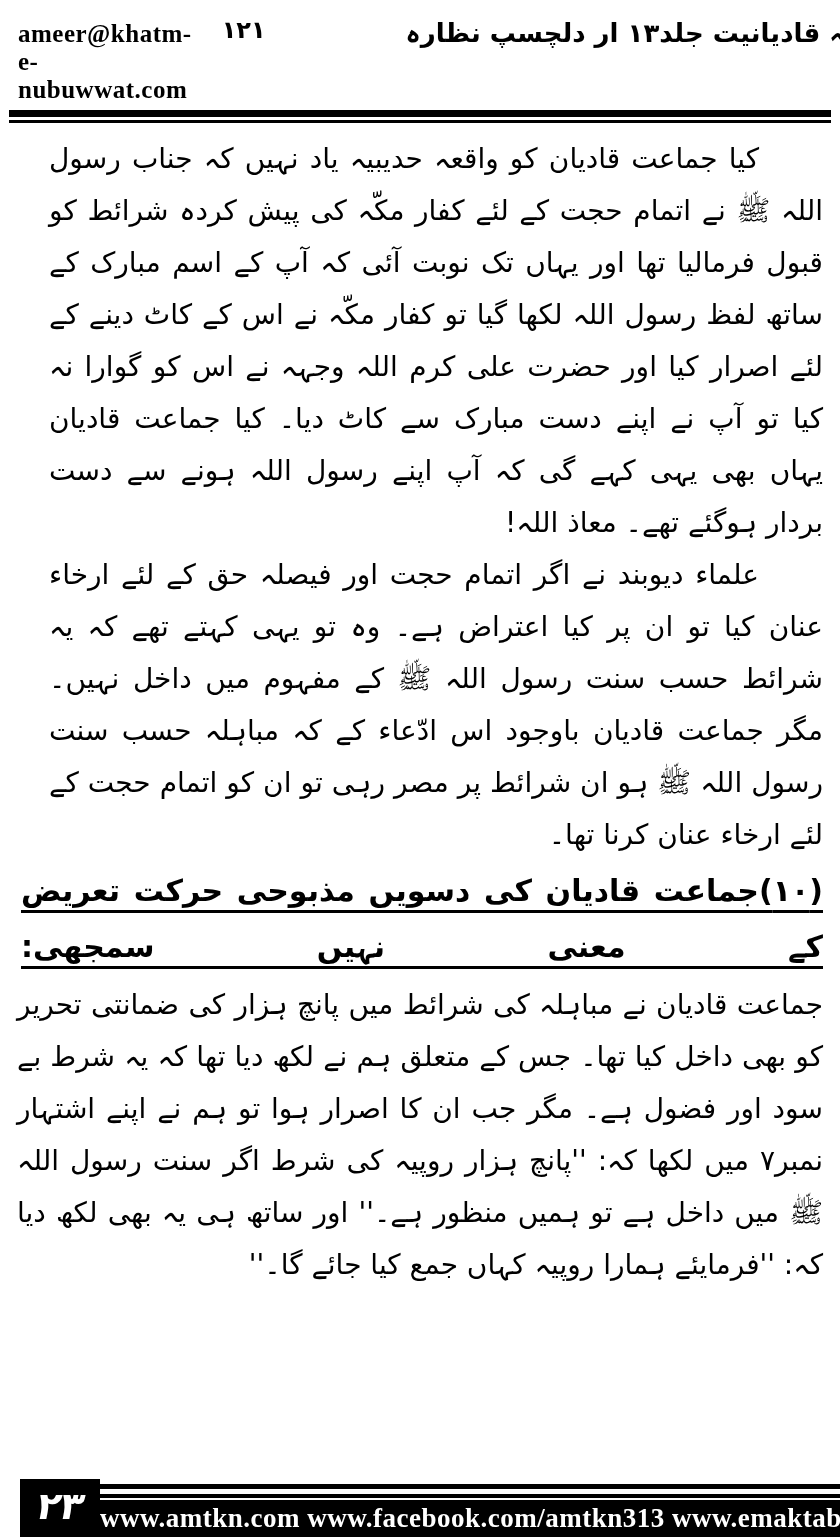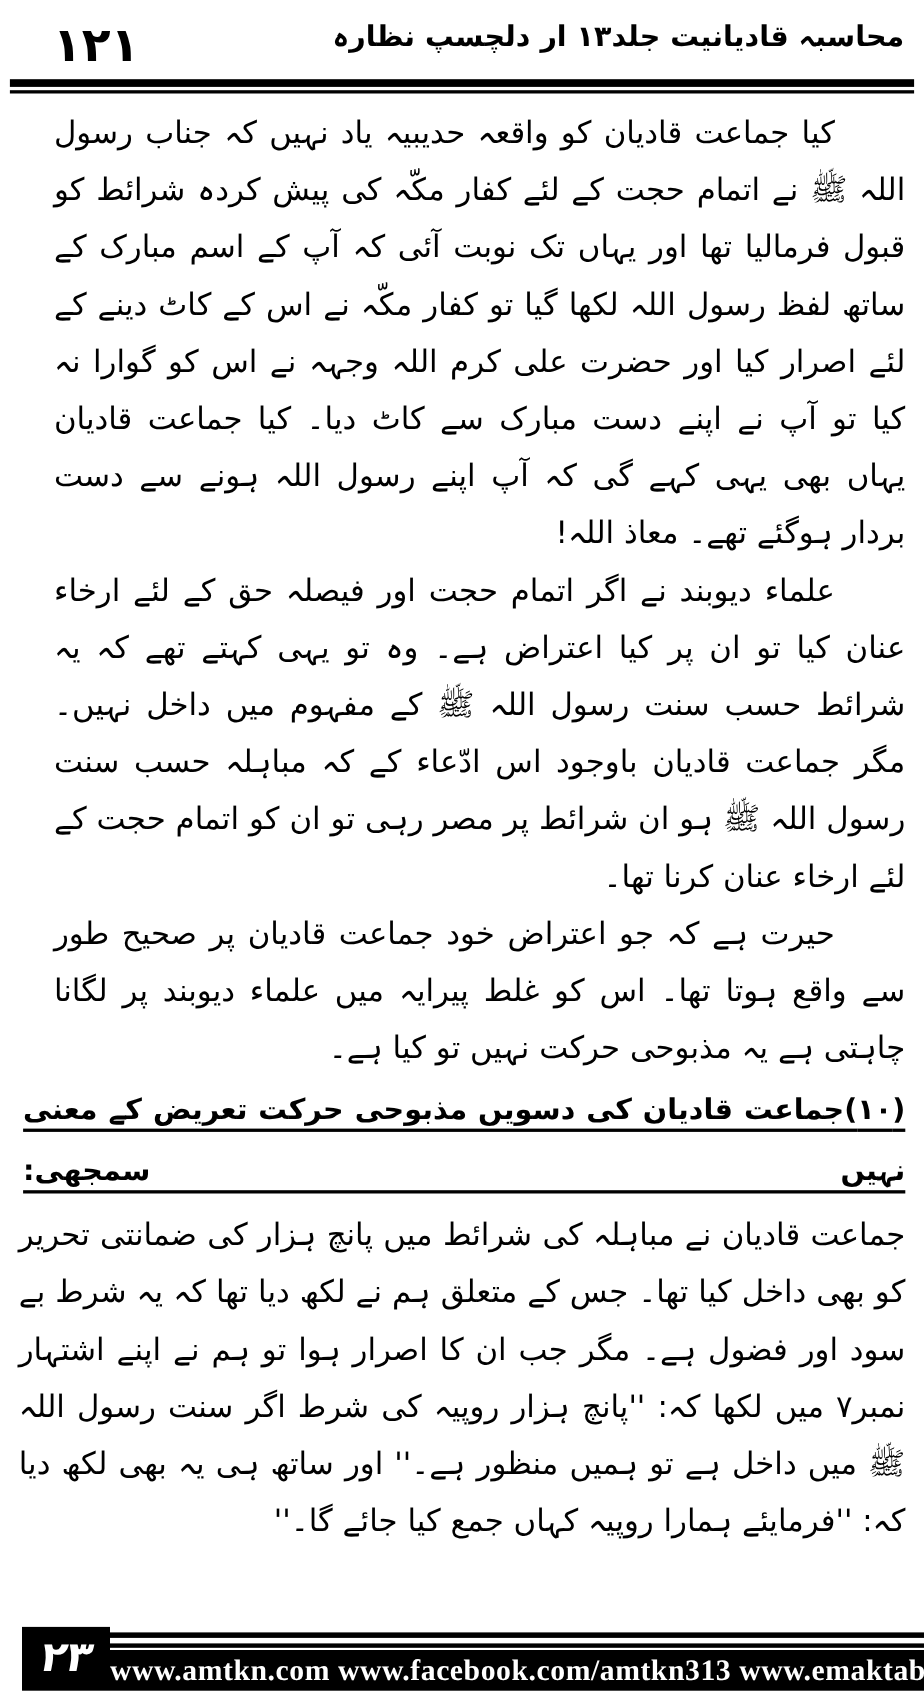--- a/index.html
+++ b/index.html
@@ -26,21 +26,21 @@
   .header-email {
     direction: ltr;
     font-family: "Liberation Serif", serif;
     font-weight: 700;
     font-size: 25px;
     letter-spacing: 0.5px;
     padding-top: 6px;
   }
   .header-pagenum {
     font-weight: 700;
-    font-size: 43px;
+    font-size: 24px;
     padding-top: 2px;
     margin-left: 30px;
     margin-right: 140px;
   }
   .header-title {
     direction: rtl;
     font-weight: 700;
     font-size: 26px;
     white-space: nowrap;
     padding-top: 4px;
@@ -58,21 +58,21 @@
     padding: 10px 17px 0 17px;
     font-size: 28px;
     line-height: 52px;
     text-align: justify;
     text-justify: inter-word;
   }
   .para { text-align: justify; }
   .para.indent { text-indent: 64px; margin-left: 32px; }
   .section-heading {
     font-weight: 700;
-    font-size: 26px;
+    font-size: 30px;
     line-height: 56px;
     text-decoration: underline;
     text-decoration-thickness: 3px;
     text-underline-offset: 9px;
     text-align: justify;
     text-align-last: justify;
     margin: 2px 0 4px 4px;
   }
 
   
@@ -119,30 +119,30 @@
     direction: ltr;
     white-space: nowrap;
   }
 </style>
 </head>
 <body>
 
 <div class="page">
 
   <div class="header">
+    <div class="header-email">ameer@khatm-e-nubuwwat.com</div>
     <div class="header-pagenum">۱۲۱</div>
     <div class="header-title">محاسبہ قادیانیت جلد۱۳ ار دلچسپ نظارہ</div>
   </div>
 
   <div class="header-rule"></div>
 
   <div class="body-text">
     <p class="para indent">کیا جماعت قادیان کو واقعہ حدیبیہ یاد نہیں کہ جناب رسول اللہ ﷺ نے اتمام حجت کے لئے کفار مکّہ کی پیش کردہ شرائط کو قبول فرمالیا تھا اور یہاں تک نوبت آئی کہ آپ کے اسم مبارک کے ساتھ لفظ رسول اللہ لکھا گیا تو کفار مکّہ نے اس کے کاٹ دینے کے لئے اصرار کیا اور حضرت علی کرم اللہ وجہہ نے اس کو گوارا نہ کیا تو آپ نے اپنے دست مبارک سے کاٹ دیا۔ کیا جماعت قادیان یہاں بھی یہی کہے گی کہ آپ اپنے رسول اللہ ہونے سے دست بردار ہوگئے تھے۔ معاذ اللہ!</p>
     <p class="para indent">علماء دیوبند نے اگر اتمام حجت اور فیصلہ حق کے لئے ارخاء عنان کیا تو ان پر کیا اعتراض ہے۔ وہ تو یہی کہتے تھے کہ یہ شرائط حسب سنت رسول اللہ ﷺ کے مفہوم میں داخل نہیں۔ مگر جماعت قادیان باوجود اس ادّعاء کے کہ مباہلہ حسب سنت رسول اللہ ﷺ ہو ان شرائط پر مصر رہی تو ان کو اتمام حجت کے لئے ارخاء عنان کرنا تھا۔</p>
-    <p class="para indent">حیرت ہے کہ جو اعتراض خود جماعت قادیان پر صحیح طور سے واقع ہوتا تھا۔ اس کو غلط پیرایہ میں علماء دیوبند پر لگانا چاہتی ہے یہ مذبوحی حرکت نہیں تو کیا ہے۔</p>
     <h2 class="section-heading">(۱۰)جماعت قادیان کی دسویں مذبوحی حرکت تعریض کے معنی نہیں سمجھی:</h2>
     <p class="para">جماعت قادیان نے مباہلہ کی شرائط میں پانچ ہزار کی ضمانتی تحریر کو بھی داخل کیا تھا۔ جس کے متعلق ہم نے لکھ دیا تھا کہ یہ شرط بے سود اور فضول ہے۔ مگر جب ان کا اصرار ہوا تو ہم نے اپنے اشتہار نمبر۷ میں لکھا کہ: ''پانچ ہزار روپیہ کی شرط اگر سنت رسول اللہ ﷺ میں داخل ہے تو ہمیں منظور ہے۔'' اور ساتھ ہی یہ بھی لکھ دیا کہ: ''فرمایئے ہمارا روپیہ کہاں جمع کیا جائے گا۔''</p>
 
   </div>
 
   <div class="footer">
     <div class="footer-badge">
       <span>۲۳</span>
     </div>
     <div class="footer-right">

